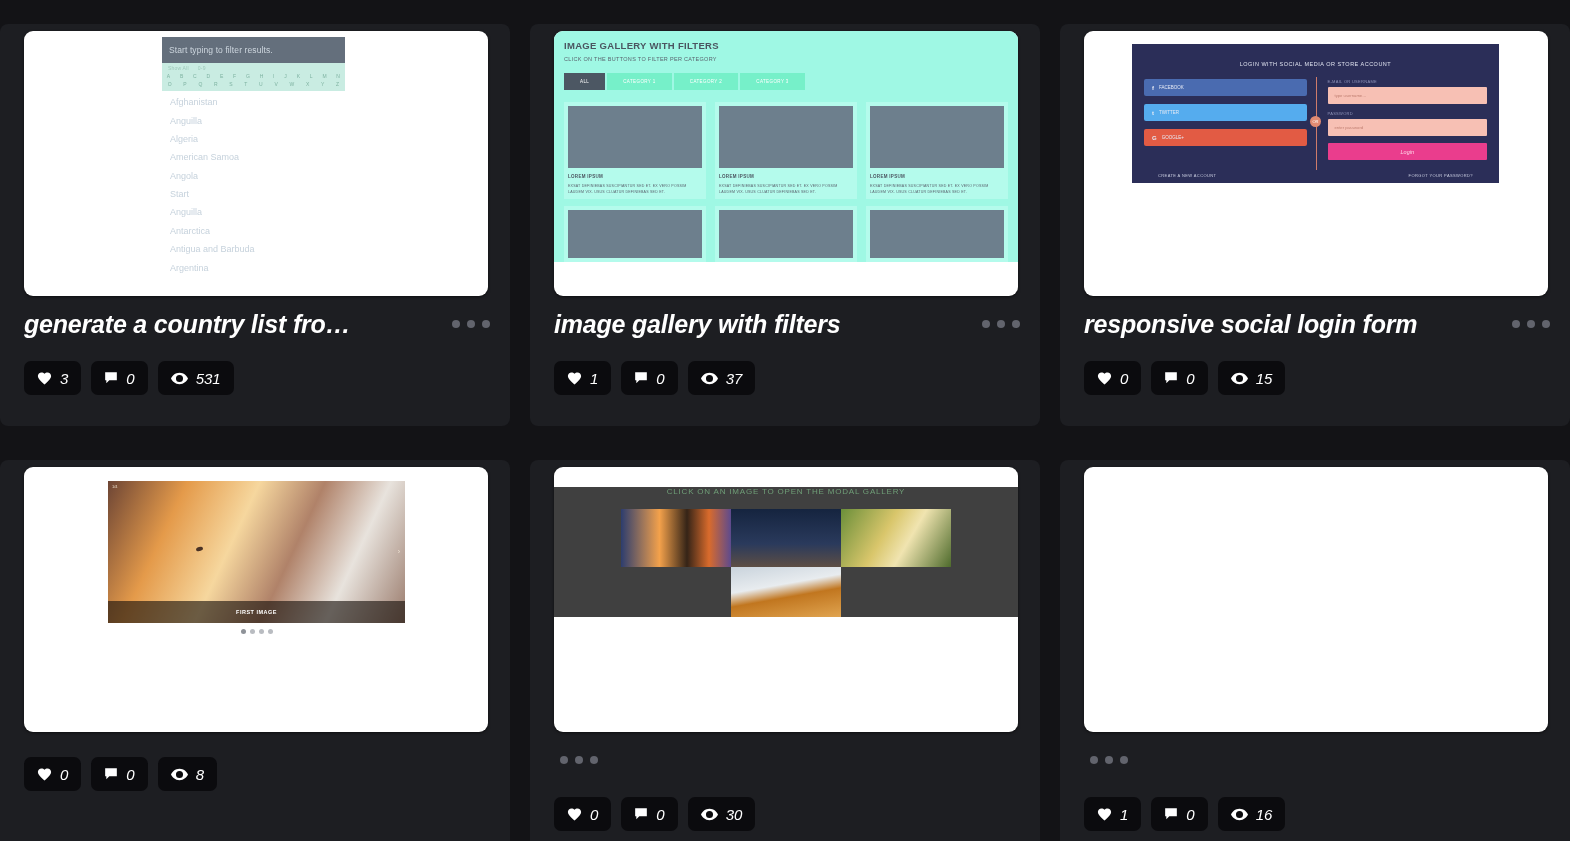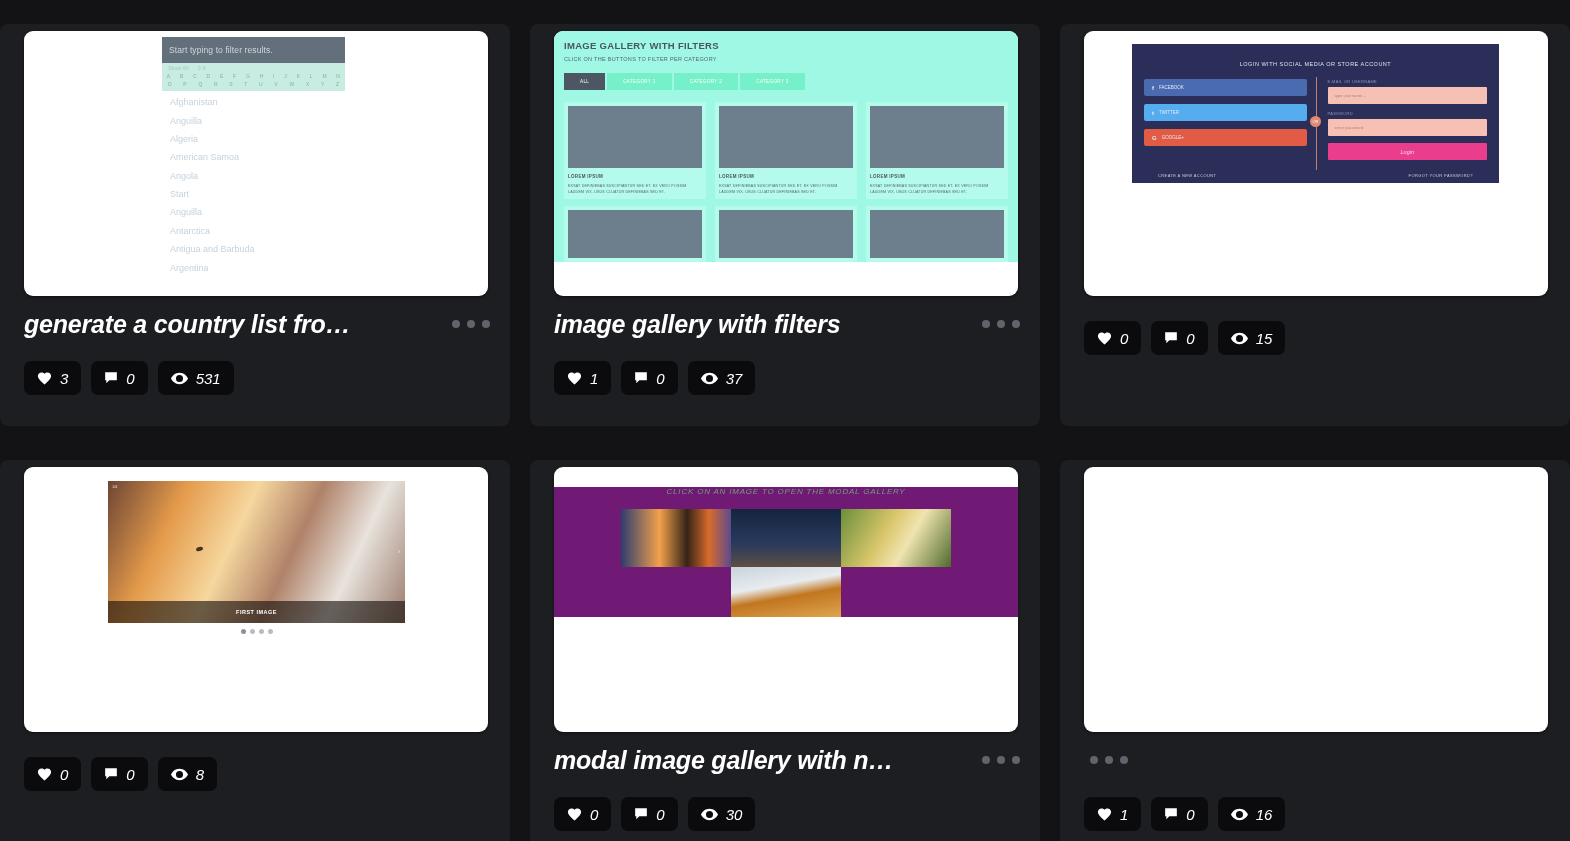--- a/index.html
+++ b/index.html
@@ -109,21 +109,21 @@
   .t4 .arw { position:absolute; right:5px; top:50%; margin-top:-4px; font-size:7px; color:#f1e4d6; }
   .t4 .bird { position:absolute; left:88px; top:66px; width:7px; height:4px; background:#4a3225;
     border-radius:50% 50% 40% 40%; transform:rotate(-16deg); }
   .t4 .cap { position:absolute; left:0; right:0; bottom:0; height:22px; background:rgba(22,16,12,.62);
     color:#fff; font-size:5.5px; font-weight:700; display:flex; align-items:center; justify-content:center; letter-spacing:.5px;}
   .t4 .dots2 { position:absolute; left:84px; width:297px; top:162px; display:flex; gap:4px; justify-content:center;}
   .t4 .dots2 i { width:5px; height:5px; border-radius:50%; background:#b9bcc1; display:block;}
   .t4 .dots2 i.on { background:#8e9298; }
 
   
-  .t5 { background:#701a75; position:relative;font-style:italic; }
+  .t5 { background:#404040; position:relative; }
   .t5 .hd { text-align:center; margin-top:20px; font-size:8px; color:#6f9e77; letter-spacing:.8px;}
   .t5 .strip { display:flex; justify-content:center; margin-top:13px; }
   .t5 .strip .im { width:110px; height:58px; }
   .t5 .i1 { background:linear-gradient(90deg,#2d3d6e 0%,#f3a14b 35%,#352417 60%,#d96b2c 80%,#5d4a8e 100%);}
   .t5 .i2 { background:linear-gradient(180deg,#15243f 0%,#2a3a5c 60%,#5d4e44 100%);}
   .t5 .i3 { background:linear-gradient(120deg,#6b8f3a 0%,#d9c66b 40%,#f0e4b0 60%,#4e6b2c 100%);}
   .t5 .im2 { width:110px; height:50px; margin:0 auto;
     background:linear-gradient(170deg,#c9d3dc 0%,#e8ecef 38%,#c1761f 58%,#e0a450 100%);}
 
   
@@ -334,20 +334,28 @@
               </div>
             </div>
             <div class="foot">
               <span>CREATE A NEW ACCOUNT</span>
               <span>FORGOT YOUR PASSWORD?</span>
             </div>
           </div>
         </div>
       </div>
       <div class="meta">
+        <div class="title-row">
+          <div class="pen-title">responsive social login form</div>
+          <div class="dots">
+            <i></i>
+            <i></i>
+            <i></i>
+          </div>
+        </div>
         <div class="stats">
           <div class="pill">
             <svg width="15" height="14" viewBox="0 0 24 22">
               <path fill="#fff" d="M12 21.3 10.5 20C5 15 1.4 11.8 1.4 7.8 1.4 4.6 4 2 7.2 2c1.8 0 3.6.85 4.8 2.2C13.2 2.85 15 2 16.8 2 20 2 22.6 4.6 22.6 7.8c0 4-3.6 7.2-9.1 12.2L12 21.3z"></path>
             </svg>
             <span class="num">0</span>
           </div>
           <div class="pill">
             <svg width="14" height="14" viewBox="0 0 24 24">
               <path fill="#fff" d="M2 2h20v14H9l-5 5v-5H2z"></path>
@@ -412,21 +420,20 @@
           <div class="strip">
             <div class="im i1"></div>
             <div class="im i2"></div>
             <div class="im i3"></div>
           </div>
           <div class="im2"></div>
         </div>
       </div>
       <div class="meta">
         <div class="title-row">
-          <div class="pen-title">modal image gallery with n…</div>
           <div class="dots">
             <i></i>
             <i></i>
             <i></i>
           </div>
         </div>
         <div class="stats">
           <div class="pill">
             <svg width="15" height="14" viewBox="0 0 24 22">
               <path fill="#fff" d="M12 21.3 10.5 20C5 15 1.4 11.8 1.4 7.8 1.4 4.6 4 2 7.2 2c1.8 0 3.6.85 4.8 2.2C13.2 2.85 15 2 16.8 2 20 2 22.6 4.6 22.6 7.8c0 4-3.6 7.2-9.1 12.2L12 21.3z"></path>

